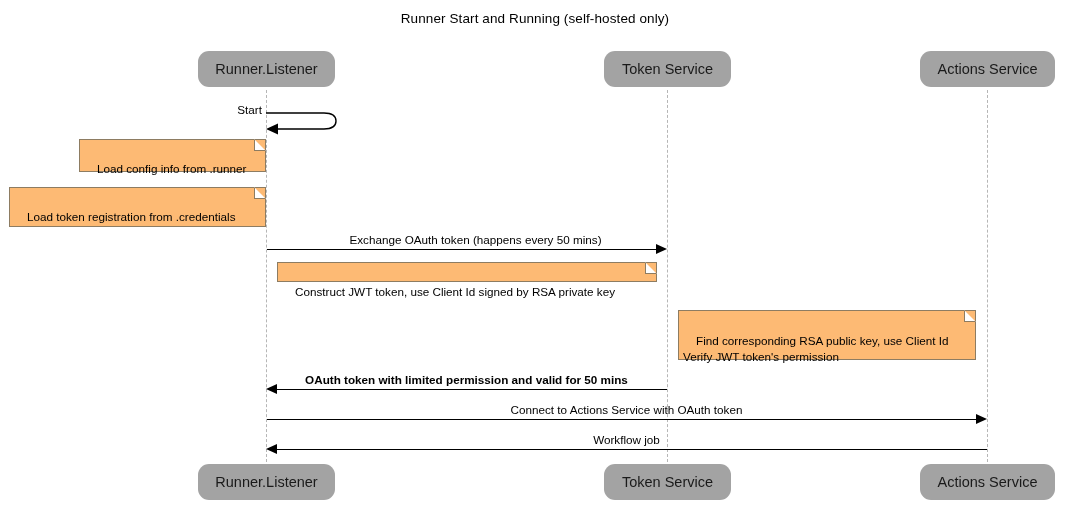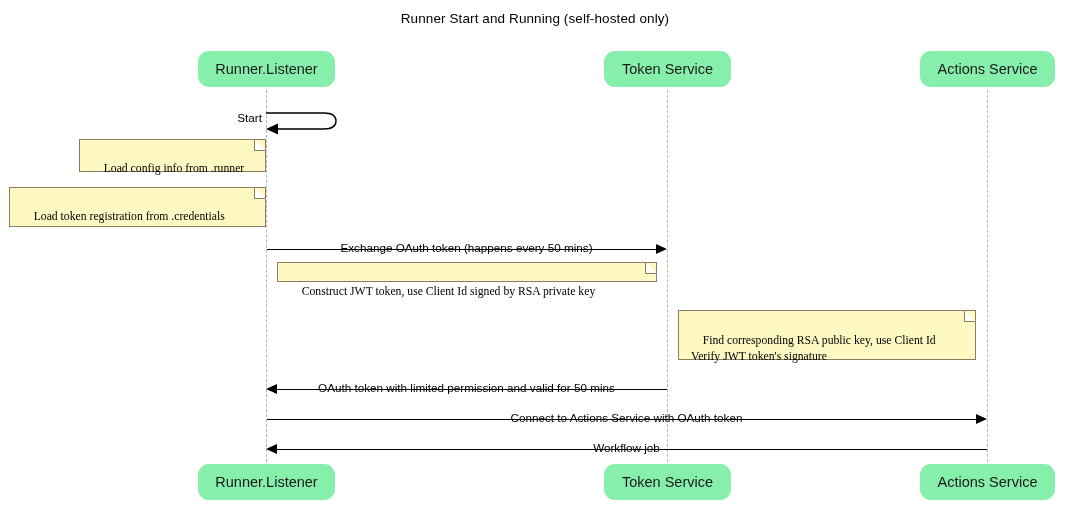--- a/index.html
+++ b/index.html
@@ -36,41 +36,40 @@
     width: 0;
     border-left: 1px dashed #b6b6b6;
     top: 90px;
     height: 372px;
   }
   
   .participant {
     position: absolute;
     height: 36px;
     border-radius: 11px;
-    background: #86efac;
+    background: #a3a3a3;
     display: flex;
     align-items: center;
     justify-content: center;
     font-size: 14.5px;
     color: #1a1a1a;
     box-sizing: border-box;
     white-space: nowrap;
   }
   
   .note {
     position: absolute;
-    background: #fef9c3;
+    background: #fdba74;
     border: 1px solid #8d7c62;
     box-sizing: border-box;
     font-size: 11.7px;
     line-height: 16px;
     color: #000;
-    padding: 5px 9px 5px 12px;
+    padding: 5px 9px 5px 4px;
     white-space: pre;
-    font-family: Liberation Serif, serif;
   }
   .note .fold {
     position: absolute;
     top: -1px;
     right: -1px;
     width: 11px;
     height: 11px;
     background: #ffffff;
     border-left: 1px solid #8d7c62;
     border-bottom: 1px solid #8d7c62;
@@ -82,21 +81,20 @@
     position: absolute;
     height: 0;
     border-top: 1.4px solid #000;
   }
   .msg-label {
     position: absolute;
     font-size: 11.7px;
     color: #000;
     white-space: nowrap;
     text-align: center;
-    margin-top: 8px;
   }
   .arrowhead {
     position: absolute;
     width: 0;
     height: 0;
   }
   .arrow-right {
     border-top: 5.5px solid transparent;
     border-bottom: 5.5px solid transparent;
     border-left: 11px solid #000;
@@ -144,36 +142,36 @@
   <div class="note" style="left:79px; top:139px; width:187px; height:33px;">
     <span>Load config info from .runner</span>
     <span class="fold"></span>
   </div>
 
   <div class="note" style="left:9px; top:187px; width:257px; height:40px;">
     <span>Load token registration from .credentials</span>
     <span class="fold"></span>
   </div>
 
-  <div class="msg-label" style="left:266px; top:233px; width:401px;">Exchange OAuth token (happens every 50 mins)</div>
+  <div class="msg-label" style="left:266px; top:233px; width:401px;padding-left:9px;">Exchange OAuth token (happens every 50 mins)</div>
   <div class="msg" style="left:267px; top:249px; width:389px;"></div>
   <div class="arrowhead arrow-right" style="left:656px; top:243.5px;"></div>
 
   <div class="note" style="left:277px; top:262px; width:380px; height:20px;">
     <span>Construct JWT token, use Client Id signed by RSA private key</span>
     <span class="fold"></span>
   </div>
 
   <div class="note" style="left:678px; top:310px; width:298px; height:50px; padding-top:6px;">
     <span>Find corresponding RSA public key, use Client Id
-Verify JWT token's signature</span>
+Verify JWT token's permission</span>
     <span class="fold"></span>
   </div>
 
-  <div class="msg-label" style="left:266px; top:373px; width:401px;">OAuth token with limited permission and valid for 50 mins</div>
+  <div class="msg-label" style="left:266px; top:373px; width:401px;font-weight:bold;">OAuth token with limited permission and valid for 50 mins</div>
   <div class="msg" style="left:277px; top:389px; width:390px;"></div>
   <div class="arrowhead arrow-left" style="left:266px; top:383.5px;"></div>
 
   <div class="msg-label" style="left:266px; top:403px; width:721px;">Connect to Actions Service with OAuth token</div>
   <div class="msg" style="left:267px; top:419px; width:709px;"></div>
   <div class="arrowhead arrow-right" style="left:976px; top:413.5px;"></div>
 
   <div class="msg-label" style="left:266px; top:433px; width:721px;">Workflow job</div>
   <div class="msg" style="left:277px; top:449px; width:710px;"></div>
   <div class="arrowhead arrow-left" style="left:266px; top:443.5px;"></div>

